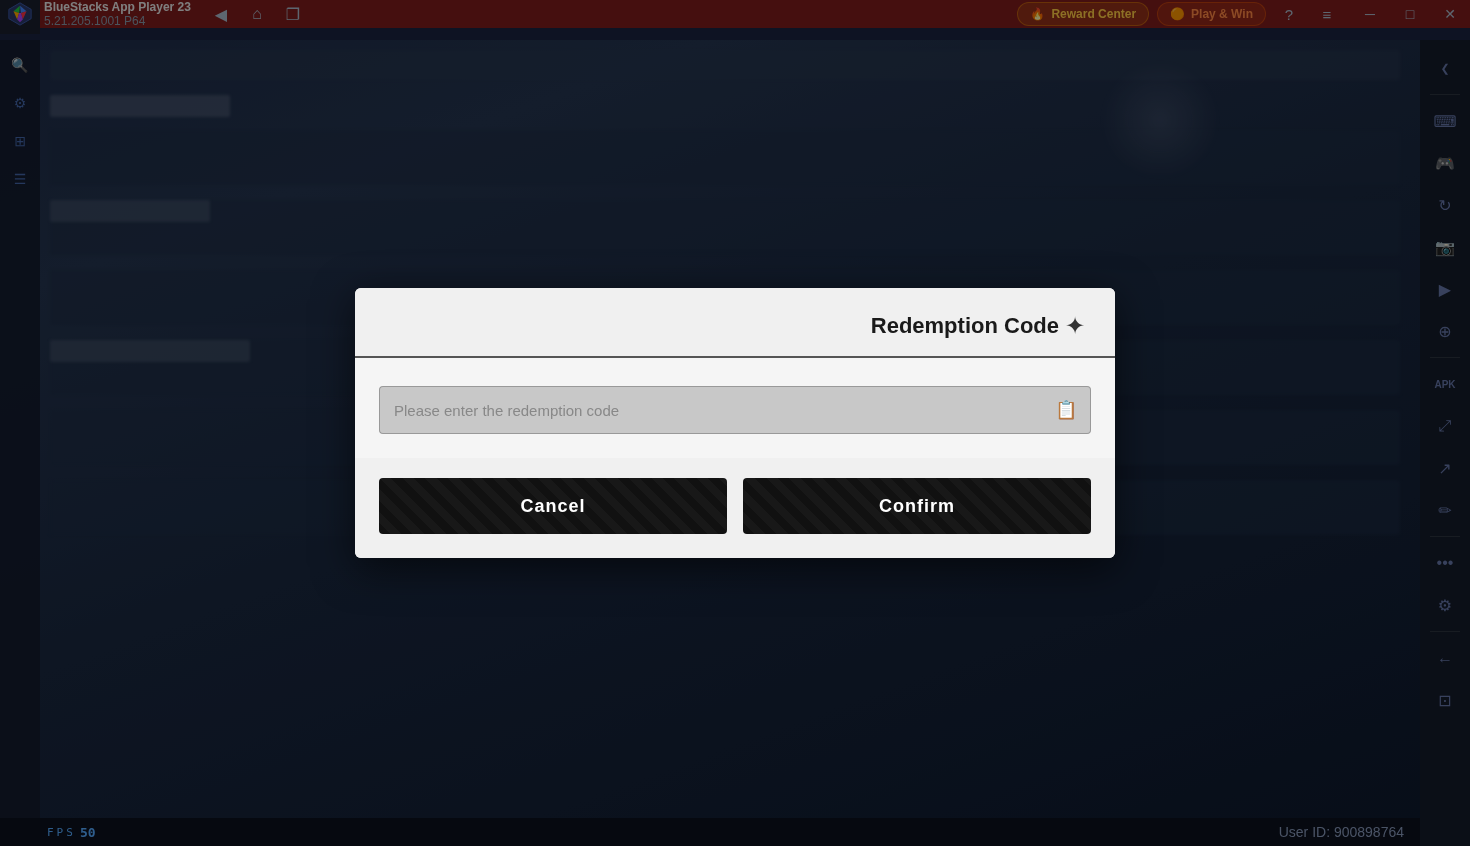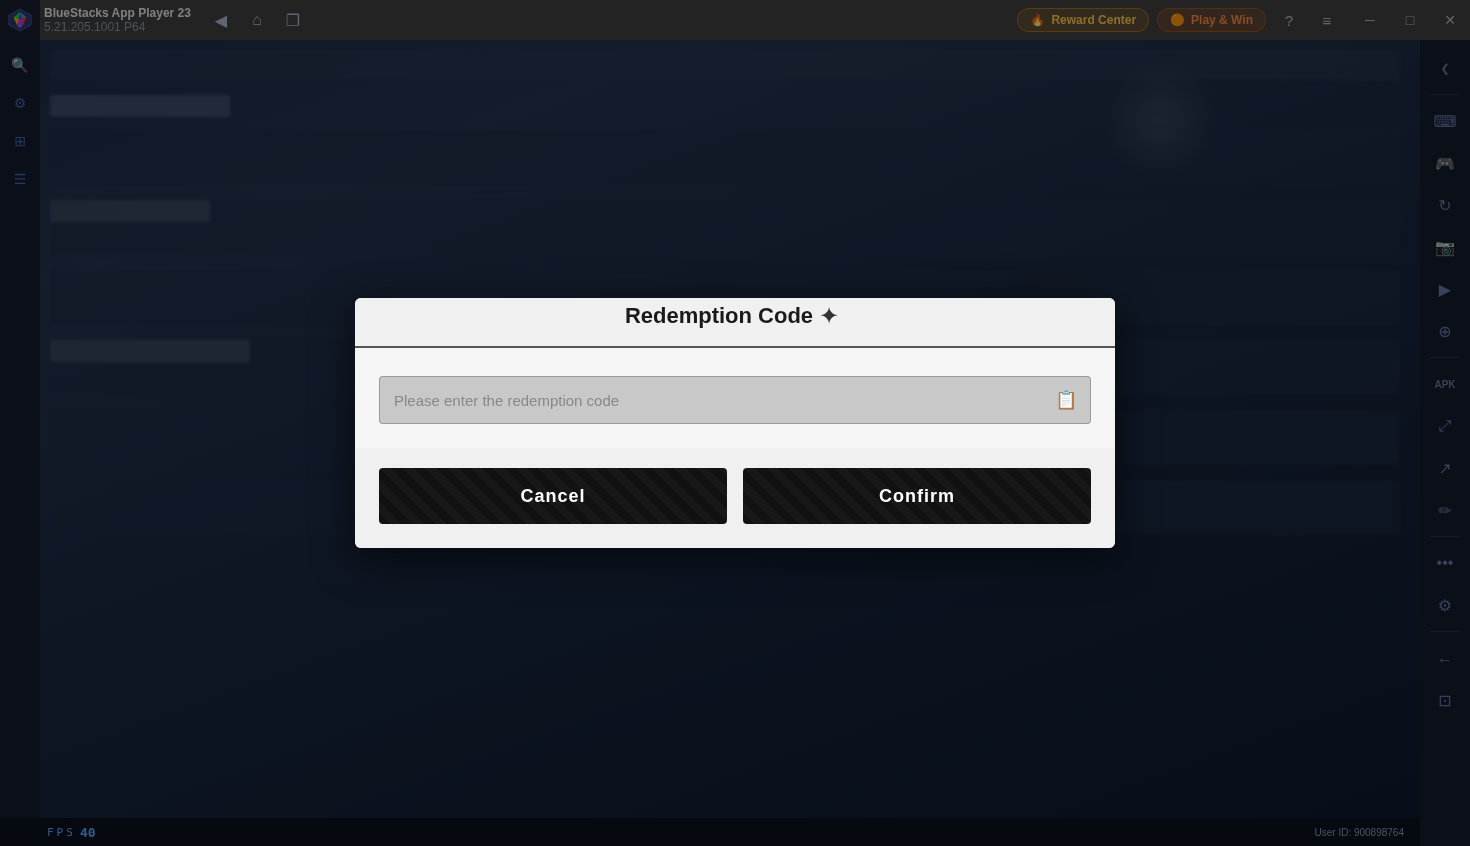--- a/index.html
+++ b/index.html
@@ -12,22 +12,22 @@
       background: #1a2340;
       position: relative;
     }
 
     
     .titlebar {
       position: absolute;
       top: 0;
       left: 0;
       right: 0;
-      height: 40px;
-      background: #404040;
+      height: 28px;
+      background: #7f1d1d;
       display: flex;
       align-items: center;
       z-index: 100;
     }
 
     .titlebar-logo {
       width: 40px;
       height: 40px;
       display: flex;
       align-items: center;
@@ -207,21 +207,21 @@
       color: #55aaff;
       font-size: 13px;
       font-family: monospace;
       font-weight: bold;
       margin-left: 4px;
     }
 
     .user-id {
       margin-left: auto;
       color: #8899bb;
-      font-size: 10px;
+      font-size: 14px;
     }
 
     
     .game-content {
       position: absolute;
       top: 40px;
       left: 0;
       right: 50px;
       bottom: 28px;
       background: linear-gradient(160deg, #1e2d4a 0%, #253550 20%, #1a2840 50%, #0e1a2e 100%);
@@ -244,24 +244,24 @@
       background: #f0f0f0;
       border-radius: 6px;
       width: 760px;
       overflow: hidden;
       box-shadow: 0 10px 40px rgba(0,0,0,0.6);
       position: relative;
     }
 
     .dialog-header {
       background: #f0f0f0;
-      padding: 2px 24px 14px 24px;
-      display: flex;
-      align-items: center;
-      justify-content: center;
+      padding: 22px 24px 14px 24px;
+      display: flex;
+      align-items: center;
+      justify-content: flex-end;
       border-bottom: 2px solid #555;
     }
 
     .dialog-title {
       font-size: 22px;
       font-weight: 700;
       color: #1a1a1a;
     }
 
     .dialog-close-btn {
@@ -500,21 +500,21 @@
   <div class="sidebar-divider"></div>
   <div class="sidebar-btn">•••</div>
   <div class="sidebar-btn">⚙</div>
   <div class="sidebar-divider"></div>
   <div class="sidebar-btn">←</div>
   <div class="sidebar-btn">⊡</div>
 </div>
 
 <div class="bottom-bar">
   <span class="fps-label">FPS</span>
-  <span class="fps-value">40</span>
+  <span class="fps-value">50</span>
   <span class="user-id">User ID: 900898764</span>
 </div>
 
 <div class="modal-overlay">
   <div class="dialog">
 
     <div class="dialog-header">
       <span class="dialog-title">Redemption Code</span>
       <div class="dialog-close-btn">
         <span style="font-size:24px;line-height:1;">✦</span>

